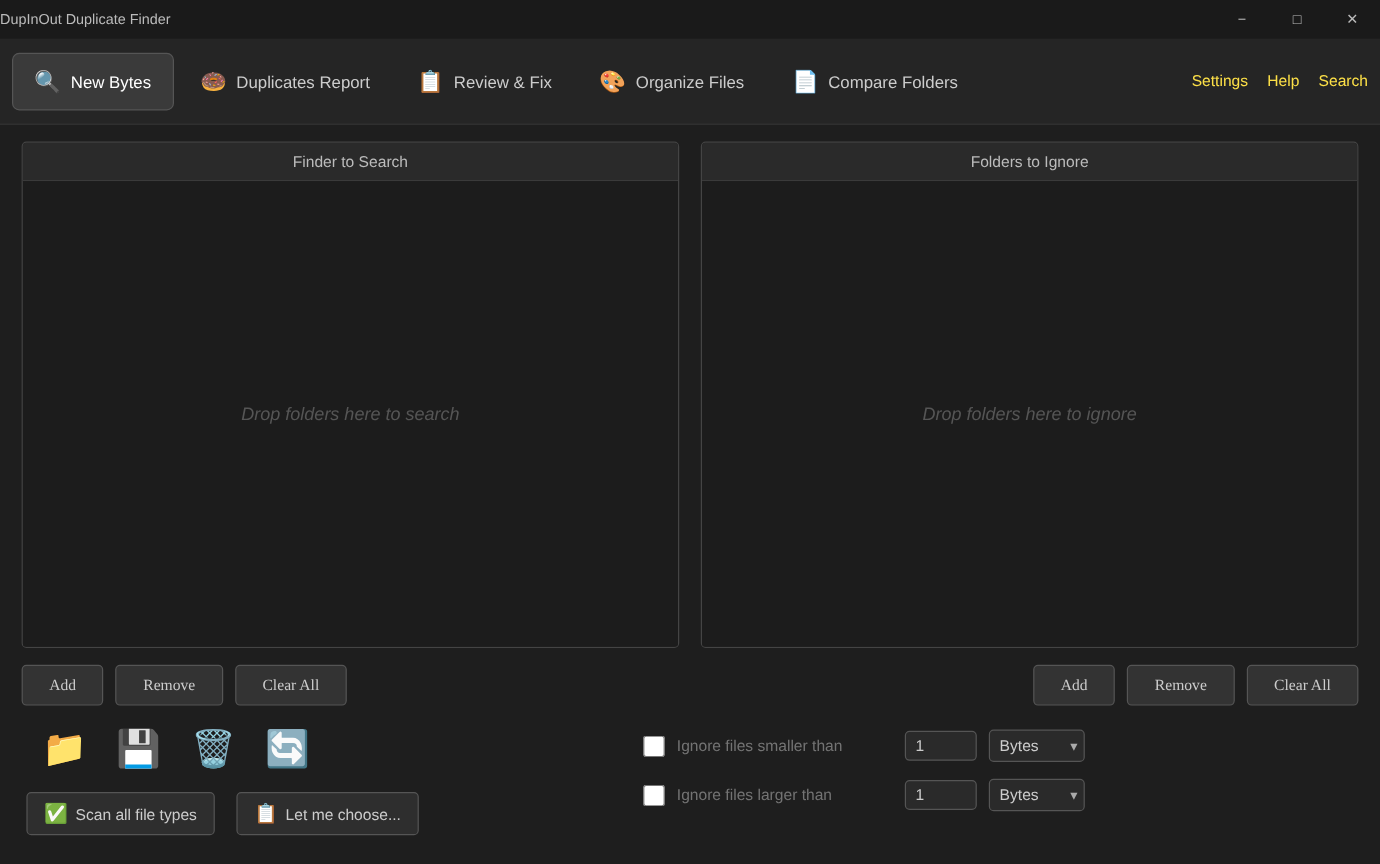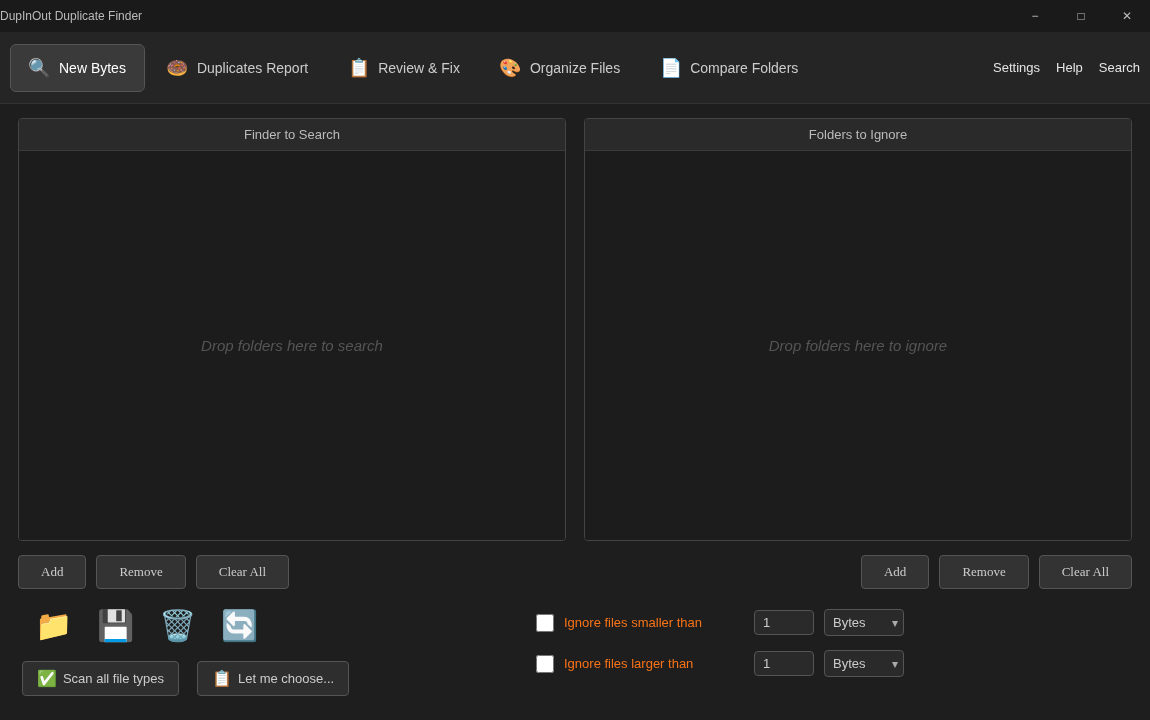--- a/index.html
+++ b/index.html
@@ -82,21 +82,21 @@
       align-items: center;
       justify-content: center;
       font-size: 18px;
     }
 
     #nav-right {
       margin-left: auto;
       display: flex;
       gap: 16px;
       font-size: 13px;
-      color: #e5e5e5;
+      color: #fde047;
     }
     .nav-right-link { cursor: pointer; }
 
     
     #main {
       padding: 14px 18px;
       display: flex;
       flex-direction: column;
       gap: 14px;
       height: calc(720px - 32px - 72px);
@@ -220,21 +220,21 @@
       gap: 10px;
     }
     .ignore-checkbox {
       width: 18px;
       height: 18px;
       cursor: pointer;
       accent-color: #4a9fd4;
     }
     .ignore-label {
       font-size: 13px;
-      color: #f97316;
+      color: #737373;
       min-width: 180px;
     }
     .ignore-input {
       width: 60px;
       padding: 4px 8px;
       background: #2a2a2a;
       border: 1px solid #555;
       border-radius: 4px;
       color: #ccc;
       font-size: 13px;

